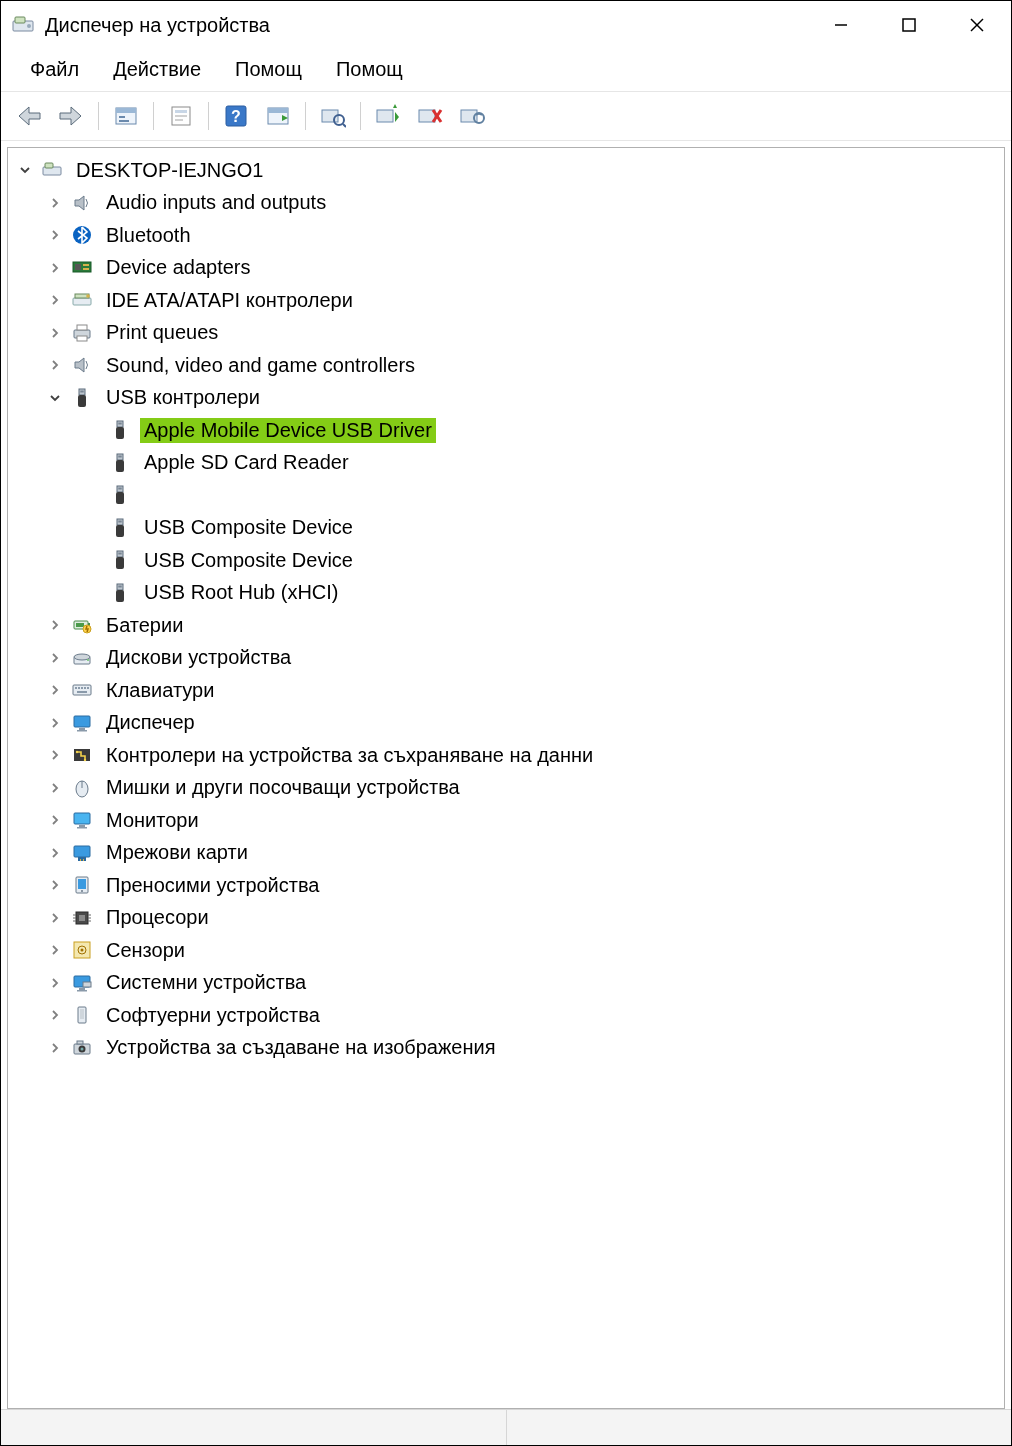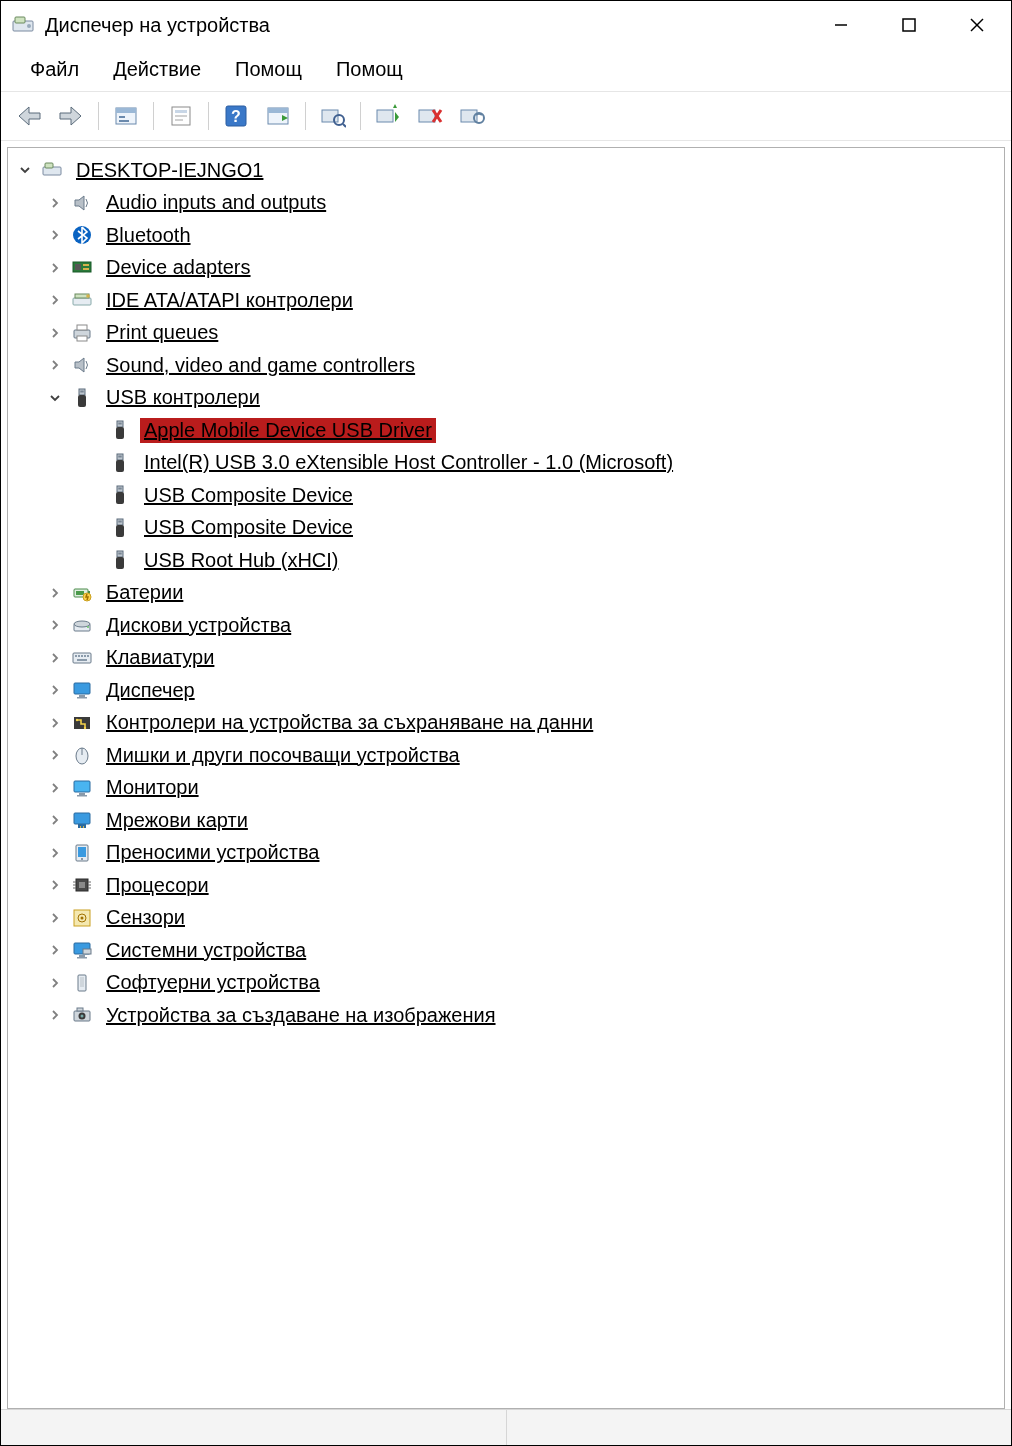--- a/index.html
+++ b/index.html
@@ -81,21 +81,20 @@
   
   .tree-pane {
     flex: 1;
     border: 1px solid #b0b0b0;
     margin: 6px 6px 0 6px;
     overflow: hidden;
     background: #fff;
   }
   .tree {
     padding: 6px 4px 4px 4px;
-    text-decoration: underline;
   }
   .row {
     display:flex;
     align-items:center;
     height: 32.5px;
     white-space: nowrap;
   }
   .indent { display:inline-block; }
   .expander {
     width: 18px; height: 18px;
@@ -106,21 +105,21 @@
   .expander svg { display:block; }
   .node-icon {
     width: 24px; height: 24px;
     display:inline-flex; align-items:center; justify-content:center;
     margin-right: 8px;
   }
   .node-label {
     padding: 1px 4px;
   }
   .node-label.selected {
-    background: #b91c1c;
+    background: #84cc16;
   }
   
   .statusbar {
     height: 36px;
     border-top: 1px solid #d6d6d6;
     background: #f4f4f4;
     display:flex;
   }
   .statusbar .cell {
     flex:1;
@@ -386,21 +385,32 @@
         <div class="row">
           <span class="indent" style="width:96px"></span>
           <span class="node-icon">
             <svg width="22" height="22" viewBox="0 0 22 22">
               <rect x="8" y="2" width="6" height="6" fill="#bfc7cf" stroke="#5a6a7a"></rect>
               <rect x="7" y="8" width="8" height="12" rx="2" fill="#3a3a3a"></rect>
               <rect x="9.5" y="3.5" width="1.2" height="2" fill="#5a6a7a"></rect>
               <rect x="11.3" y="3.5" width="1.2" height="2" fill="#5a6a7a"></rect>
             </svg>
           </span>
-          <span class="node-label">Intel(R) USB 3.0 eXtensible Host Controller - 1.0 (Microsoft)</span>
+          <span class="node-label">Apple SD Card Reader</span>
+        </div>
+        <div class="row">
+          <span class="indent" style="width:96px"></span>
+          <span class="node-icon">
+            <svg width="22" height="22" viewBox="0 0 22 22">
+              <rect x="8" y="2" width="6" height="6" fill="#bfc7cf" stroke="#5a6a7a"></rect>
+              <rect x="7" y="8" width="8" height="12" rx="2" fill="#3a3a3a"></rect>
+              <rect x="9.5" y="3.5" width="1.2" height="2" fill="#5a6a7a"></rect>
+              <rect x="11.3" y="3.5" width="1.2" height="2" fill="#5a6a7a"></rect>
+            </svg>
+          </span>
         </div>
         <div class="row">
           <span class="indent" style="width:96px"></span>
           <span class="node-icon">
             <svg width="22" height="22" viewBox="0 0 22 22">
               <rect x="8" y="2" width="6" height="6" fill="#bfc7cf" stroke="#5a6a7a"></rect>
               <rect x="7" y="8" width="8" height="12" rx="2" fill="#3a3a3a"></rect>
               <rect x="9.5" y="3.5" width="1.2" height="2" fill="#5a6a7a"></rect>
               <rect x="11.3" y="3.5" width="1.2" height="2" fill="#5a6a7a"></rect>
             </svg>

